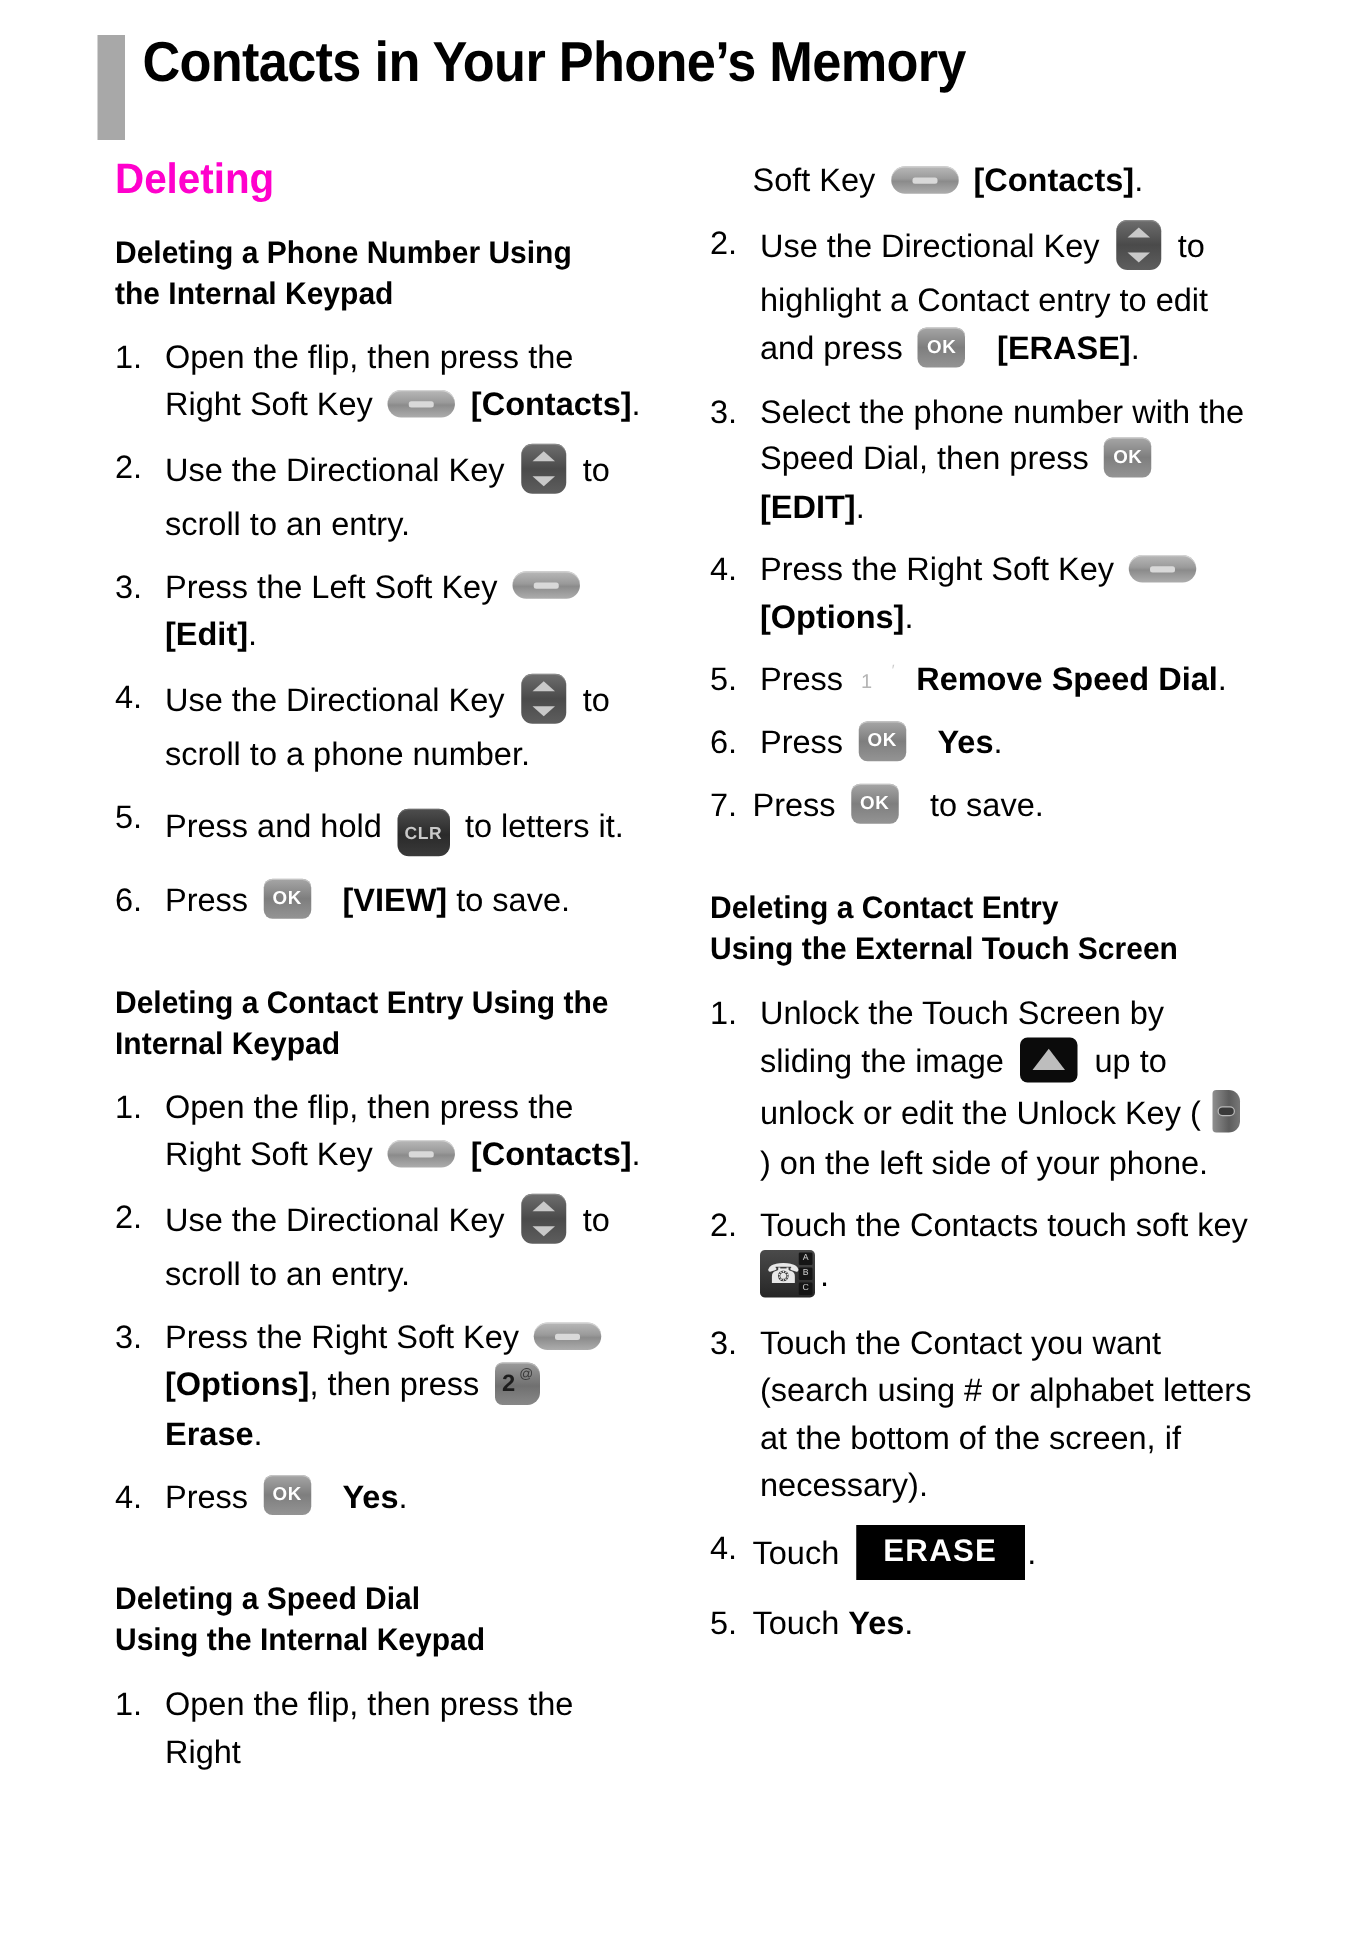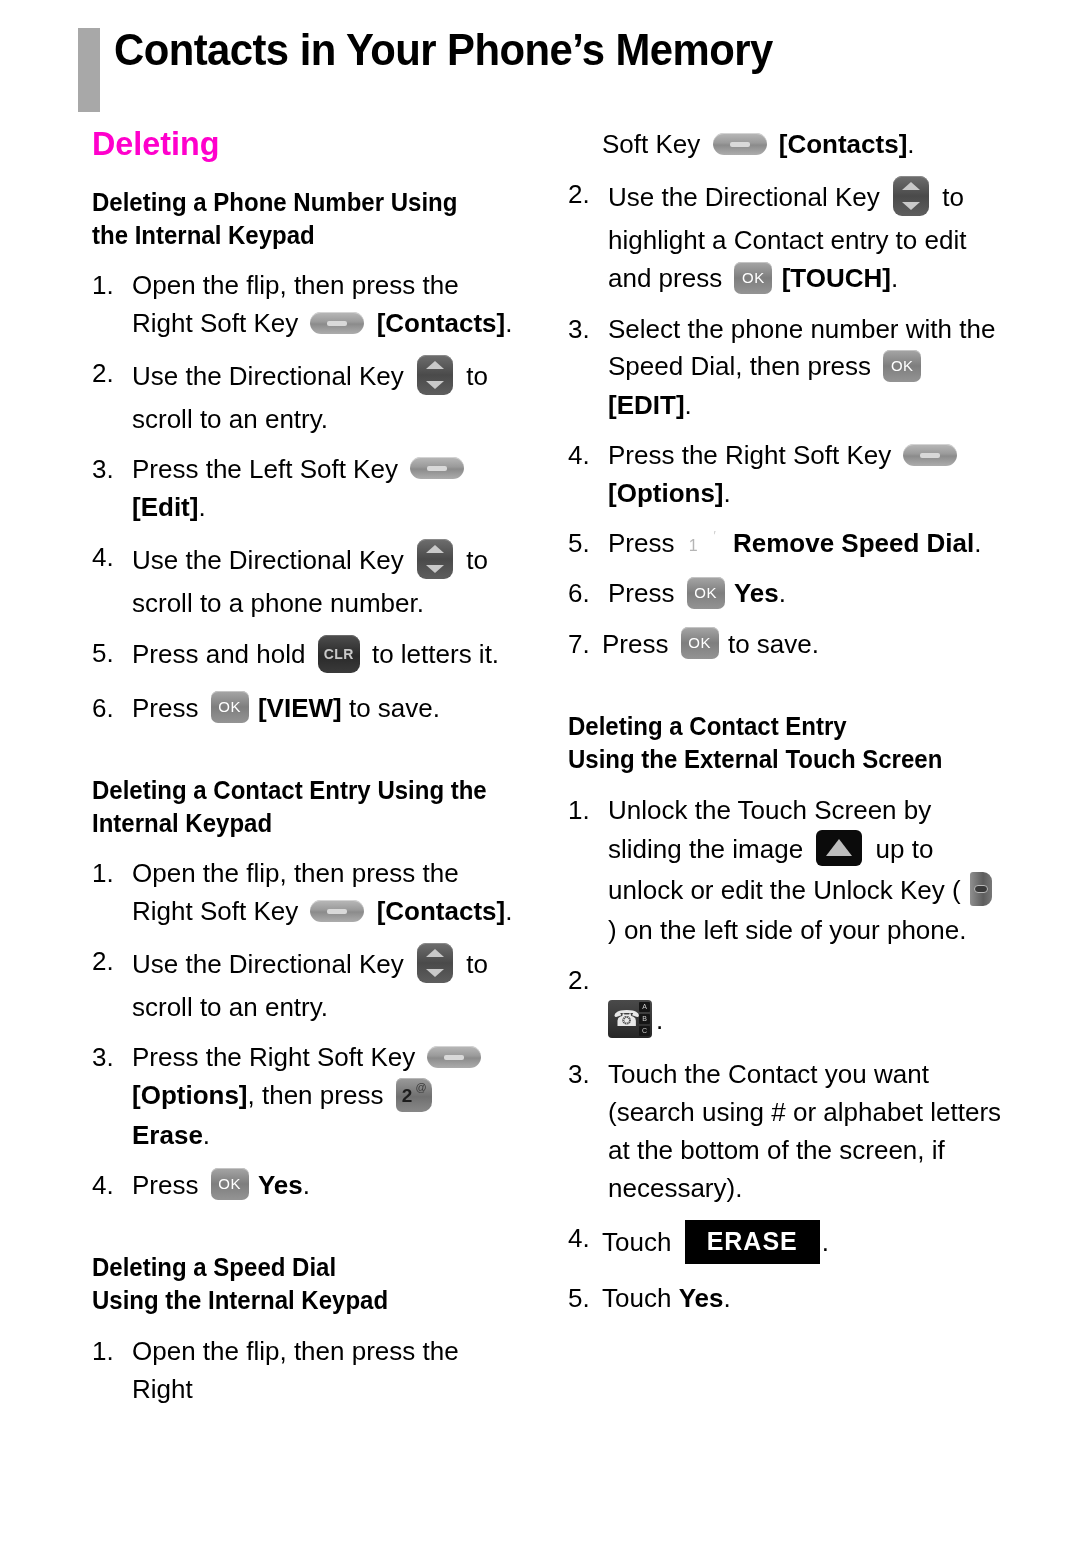--- a/index.html
+++ b/index.html
@@ -88,31 +88,31 @@
     position:absolute; left:50%; margin-left:-9px;
     width:0; height:0; border-left:9px solid transparent; border-right:9px solid transparent;
   }
   .key-dir .ch.up { top:6px; border-bottom:8px solid #c9c9c9; }
   .key-dir .ch.dn { bottom:6px; border-top:8px solid #c9c9c9; }
 
   
   .key-ok {
     width:38px; height:32px; border-radius:7px;
     background:linear-gradient(180deg,#a6a6a6 0%,#7e7e7e 50%,#949494 100%);
-    margin:0 2px 5px 5px;
-    color:#fff; font-size:15px; font-weight:normal; letter-spacing:0.5px;
+    margin:0 18px 5px 5px;
+    color:#fff; font-size:15px; font-weight:bold; letter-spacing:0.5px;
     text-align:center; line-height:32px;
     box-shadow: inset 0 1px 0 #c4c4c4;
   }
 
   
   .key-clr {
     width:42px; height:38px; border-radius:9px;
     background:linear-gradient(180deg,#4e4e4e 0%,#2a2a2a 55%,#3a3a3a 100%);
-    margin:0 5px 5px 5px;
+    margin:12px 5px 5px 5px;
     color:#c9c9c9; font-size:14px; font-weight:bold; letter-spacing:0.4px;
     text-align:center; line-height:38px;
     box-shadow: inset 0 1px 0 #6a6a6a;
   }
 
   
   .key-num {
     width:36px; height:34px; border-radius:6px 10px 10px 6px;
     background:linear-gradient(180deg,#9b9b9b 0%,#707070 55%,#888 100%);
     margin:0 5px 5px 5px;
@@ -341,21 +341,21 @@
           <b>[Contacts]</b><span>.</span>
         </span>
       </li>
 
       <li class="step">
         <span class="num">2.</span>
         <span class="txt"><span>Use the Directional Key</span>
           <span class="key key-dir"><i class="ch up"></i><i class="ch dn"></i></span>
           <span>to highlight a Contact entry to edit and press</span>
           <span class="key key-ok">OK</span>
-          <b>[TOUCH]</b><span>.</span>
+          <b>[ERASE]</b><span>.</span>
         </span>
       </li>
 
       <li class="step">
         <span class="num">3.</span>
         <span class="txt"><span>Select the phone number with the Speed Dial, then press</span>
           <span class="key key-ok">OK</span>
           <br><b>[EDIT]</b><span>.</span>
         </span>
       </li>
@@ -406,21 +406,21 @@
         <span class="txt"><span>Unlock the Touch Screen by sliding the image</span>
           <span class="key key-slide"><i class="tri"></i></span>
           <span>up to unlock or edit the Unlock Key (</span>
           <span class="key key-unlock"><i class="dot"></i></span>
           <span>) on the left side of your phone.</span>
         </span>
       </li>
 
       <li class="step">
         <span class="num">2.</span>
-        <span class="txt">
+        <span class="txt"><span>Touch the Contacts touch soft key</span>
           <br><span class="key key-contacts"><span class="handset">☎</span><span class="tabs">
                 <i>A</i>
                 <i>B</i>
                 <i>C</i>
               </span></span><span>.</span>
         </span>
       </li>
 
       <li class="step">
         <span class="num">3.</span>

